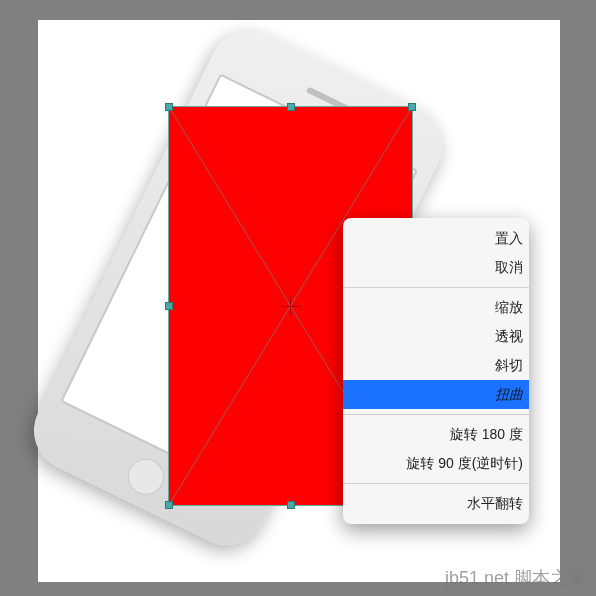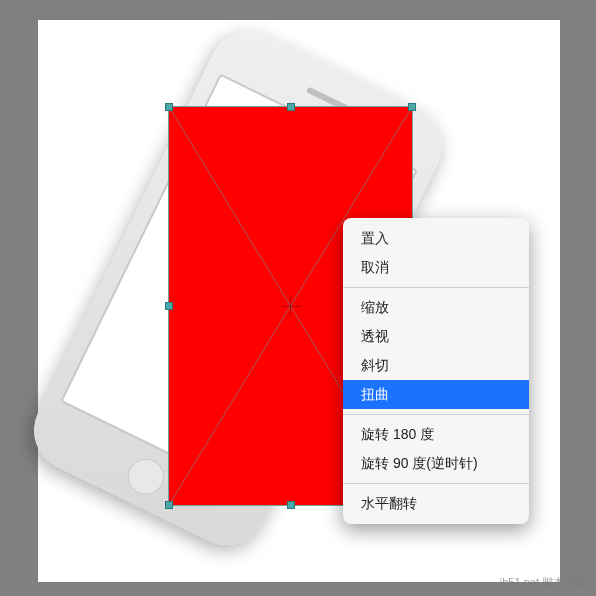--- a/index.html
+++ b/index.html
@@ -119,39 +119,41 @@
       top: 218px;
       width: 186px;
       background: #f6f6f6;
       border-radius: 8px;
       box-shadow: 0 6px 20px rgba(0,0,0,0.4);
       padding: 6px 0;
       font-size: 14px;
       color: #222;
     }
     .menu-item {
-      padding: 4px 18px;
+      padding: 4px 6px;
       line-height: 1.5;
       cursor: default;
       white-space: nowrap;
+      text-align: right;
     }
     .menu-item.highlighted {
       background: #1a72ff;
-      color: #ffffff;
+      color: #0f172a;
+      font-style: italic;
     }
     .menu-separator {
       height: 1px;
       background: #d0d0d0;
       margin: 5px 0;
     }
     .watermark {
       position: absolute;
       right: 10px;
       bottom: 6px;
-      font-size: 11px;
+      font-size: 18px;
       color: rgba(120,120,120,0.7);
       font-family: Arial, sans-serif;
     }
   </style>
 </head>
 <body>
 
 <div class="canvas">
 
   <div class="phone">

